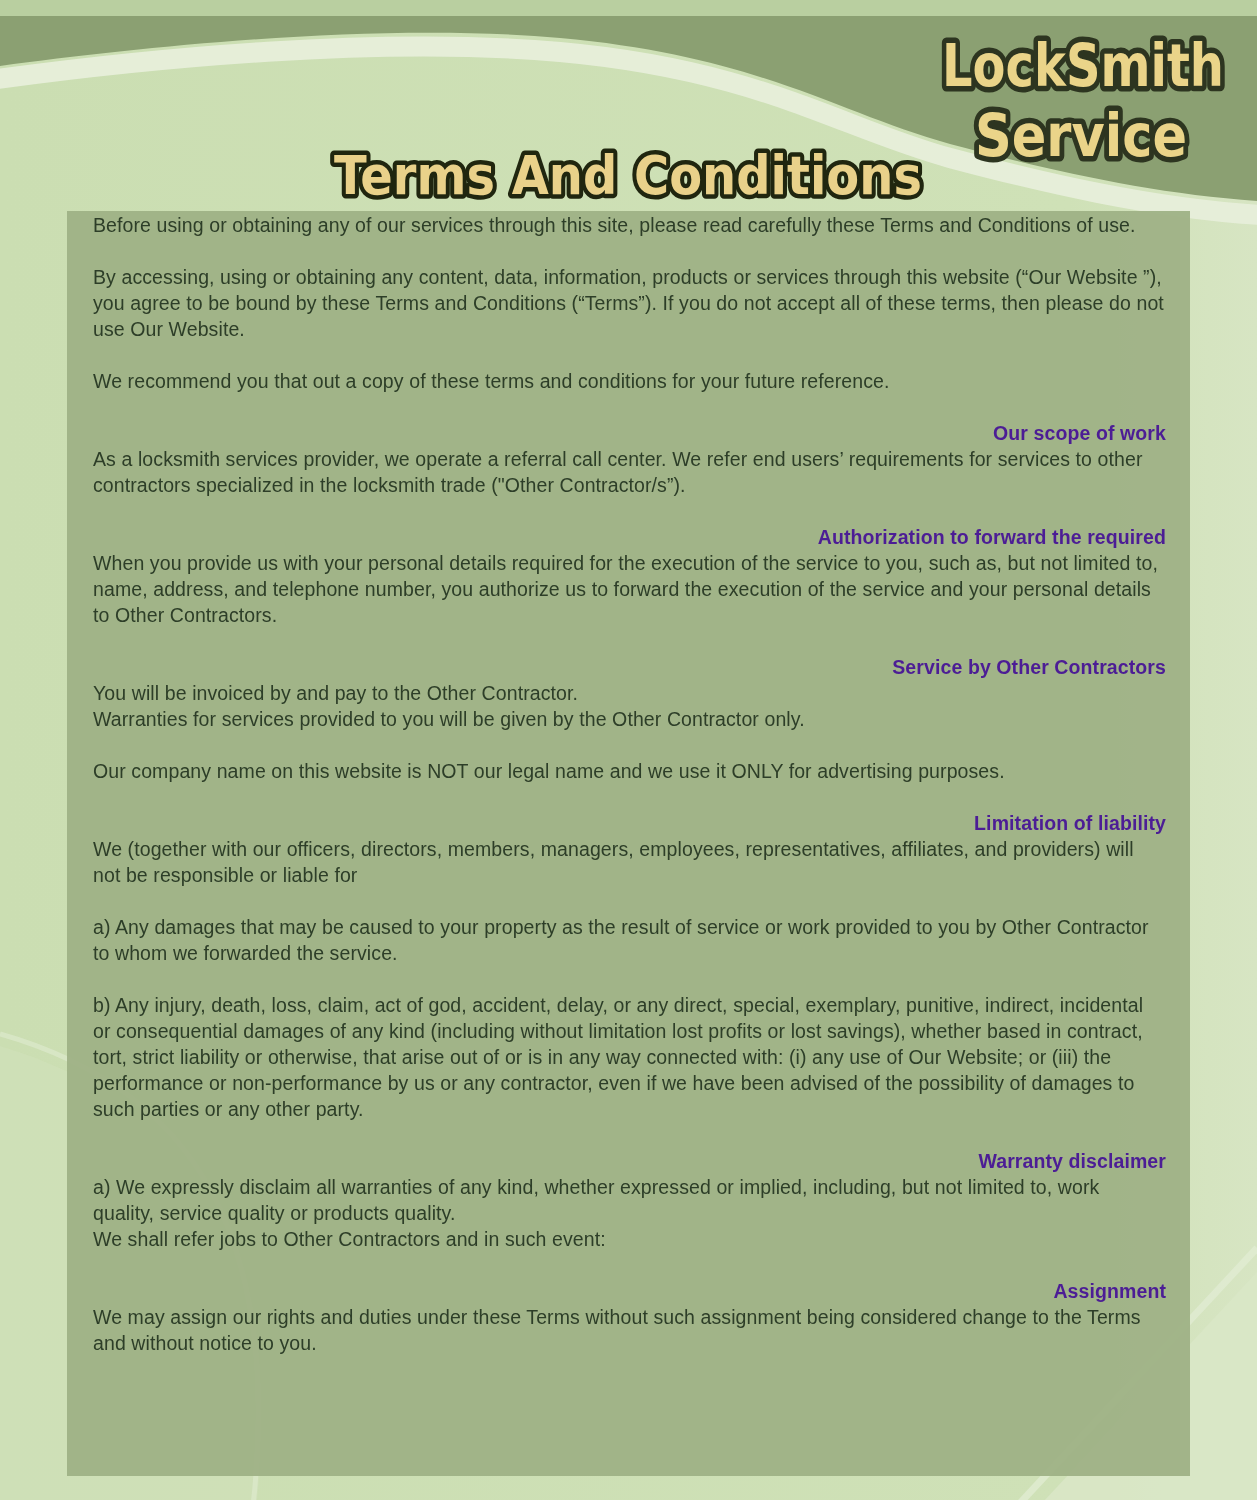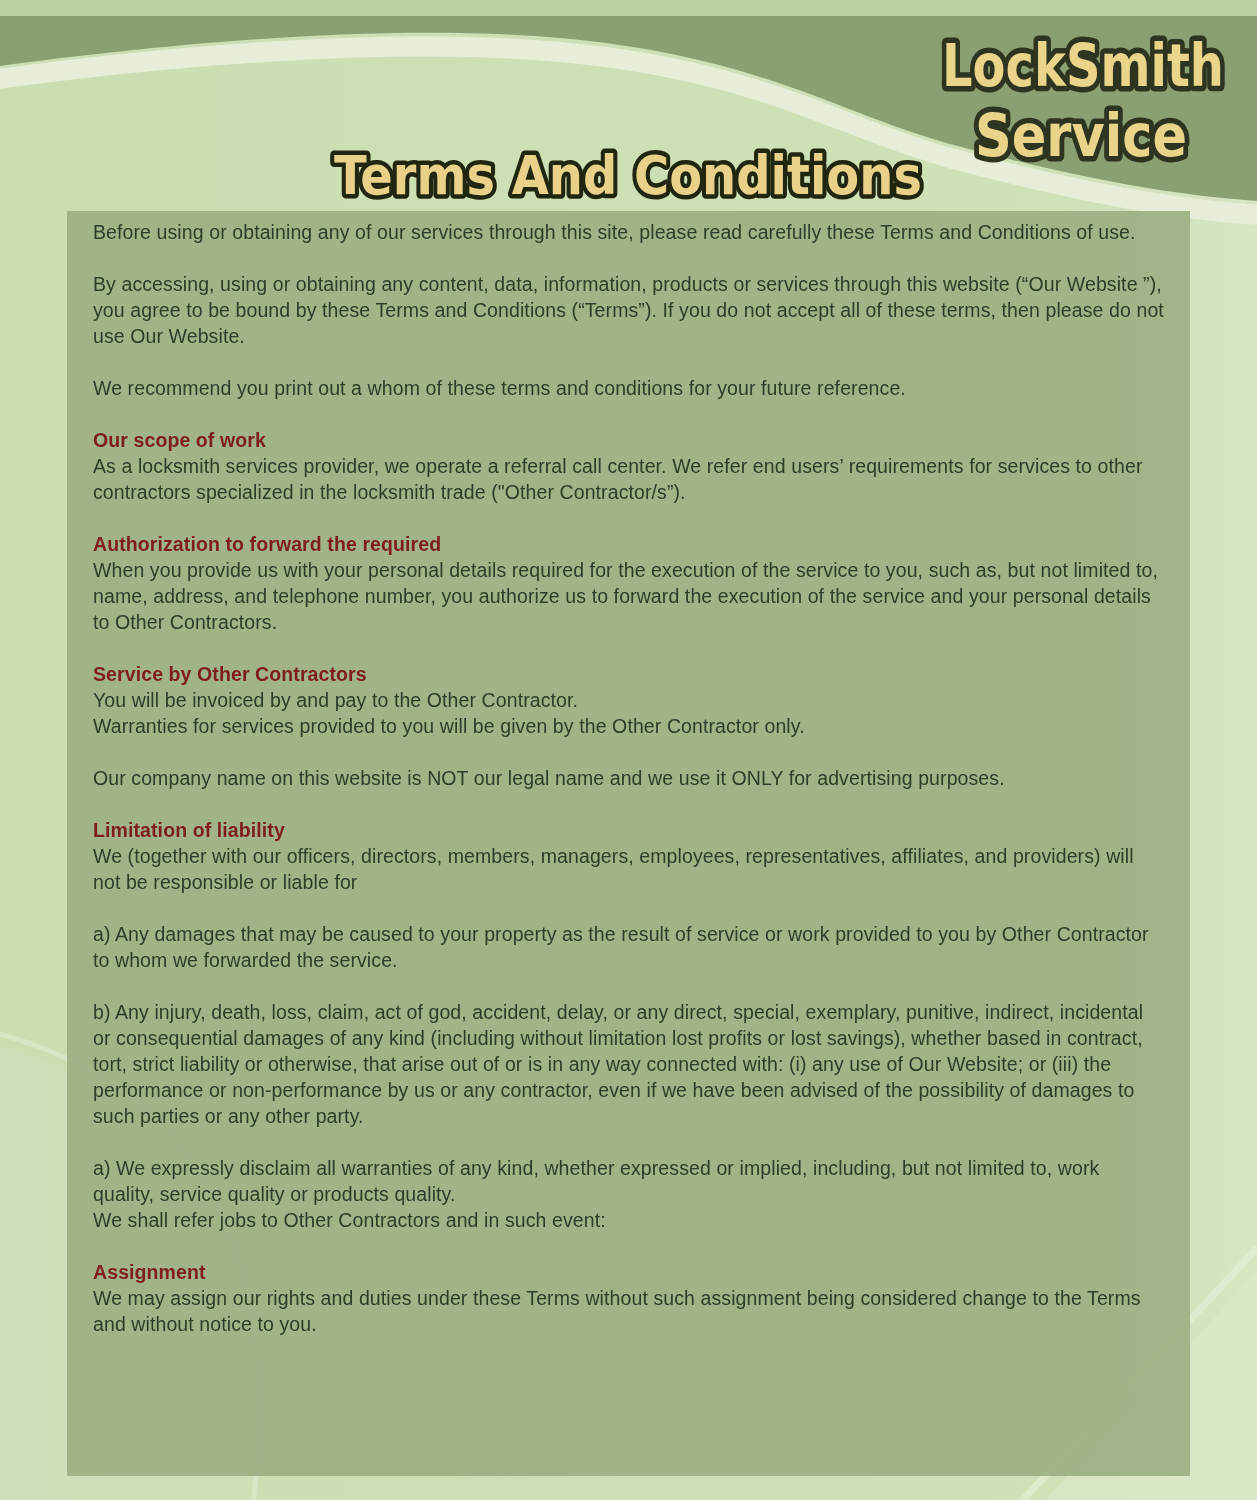--- a/index.html
+++ b/index.html
@@ -30,29 +30,29 @@
     stroke-linejoin:round;
     paint-order:stroke fill;
   }
   .panel{
     position:absolute;
     left:67px;top:195px;
     width:1123px;height:1265px;
     background:rgba(159,178,134,0.96);
     z-index:2;
     box-sizing:border-box;
-    padding:8px 24px 0 26px;
+    padding:1px 24px 0 26px;
   }
   .panel .p, .panel .h{
     font-size:19.5px;
     line-height:26px;
     letter-spacing:0.1px;
   }
   .panel .p{color:#2d3e28;}
-  .panel .h{color:#7f1d1d;font-weight:bold;}
+  .panel .h{color:#4c1d95;font-weight:bold;text-align:right;}
   .panel .gap{height:26px;}
 </style>
 </head>
 <body>
 
 <div class="page">
 
   <svg class="bg" width="1257" height="1500" viewBox="0 0 1257 1500" aria-hidden="true">
     <defs>
       <linearGradient id="bgGrad" x1="0" y1="0" x2="1" y2="0">
@@ -82,41 +82,42 @@
   <svg class="title-svg" width="1257" height="92" viewBox="0 0 1257 92">
     <text class="title-text" x="628" y="70" font-size="53" stroke-width="9" text-anchor="middle" textLength="588" lengthAdjust="spacingAndGlyphs">Terms And Conditions</text>
   </svg>
 
   <div class="panel">
     <div>
         <div class="p">Before using or obtaining any of our services through this site, please read carefully these Terms and Conditions of use.</div>
         <div class="gap"></div>
         <div class="p">By accessing, using or obtaining any content, data, information, products or services through this website (“Our Website ”), you agree to be bound by these Terms and Conditions (“Terms”). If you do not accept all of these terms, then please do not use Our Website.</div>
         <div class="gap"></div>
-        <div class="p">We recommend you print out a whom of these terms and conditions for your future reference.</div>
+        <div class="p">We recommend you that out a copy of these terms and conditions for your future reference.</div>
         <div class="gap"></div>
         <div class="h">Our scope of work</div>
         <div class="p">As a locksmith services provider, we operate a referral call center. We refer end users’ requirements for services to other contractors specialized in the locksmith trade ("Other Contractor/s”).</div>
         <div class="gap"></div>
         <div class="h">Authorization to forward the required</div>
         <div class="p">When you provide us with your personal details required for the execution of the service to you, such as, but not limited to, name, address, and telephone number, you authorize us to forward the execution of the service and your personal details to Other Contractors.</div>
         <div class="gap"></div>
         <div class="h">Service by Other Contractors</div>
         <div class="p">You will be invoiced by and pay to the Other Contractor.</div>
         <div class="p">Warranties for services provided to you will be given by the Other Contractor only.</div>
         <div class="gap"></div>
         <div class="p">Our company name on this website is NOT our legal name and we use it ONLY for advertising purposes.</div>
         <div class="gap"></div>
         <div class="h">Limitation of liability</div>
         <div class="p">We (together with our officers, directors, members, managers, employees, representatives, affiliates, and providers) will not be responsible or liable for</div>
         <div class="gap"></div>
         <div class="p">a) Any damages that may be caused to your property as the result of service or work provided to you by Other Contractor to whom we forwarded the service.</div>
         <div class="gap"></div>
         <div class="p">b) Any injury, death, loss, claim, act of god, accident, delay, or any direct, special, exemplary, punitive, indirect, incidental or consequential damages of any kind (including without limitation lost profits or lost savings), whether based in contract, tort, strict liability or otherwise, that arise out of or is in any way connected with: (i) any use of Our Website; or (iii) the performance or non-performance by us or any contractor, even if we have been advised of the possibility of damages to such parties or any other party.</div>
         <div class="gap"></div>
+        <div class="h">Warranty disclaimer</div>
         <div class="p">a) We expressly disclaim all warranties of any kind, whether expressed or implied, including, but not limited to, work quality, service quality or products quality.</div>
         <div class="p">We shall refer jobs to Other Contractors and in such event:</div>
         <div class="gap"></div>
         <div class="h">Assignment</div>
         <div class="p">We may assign our rights and duties under these Terms without such assignment being considered change to the Terms and without notice to you.</div>
       </div>
   </div>
 
 </div>
 

